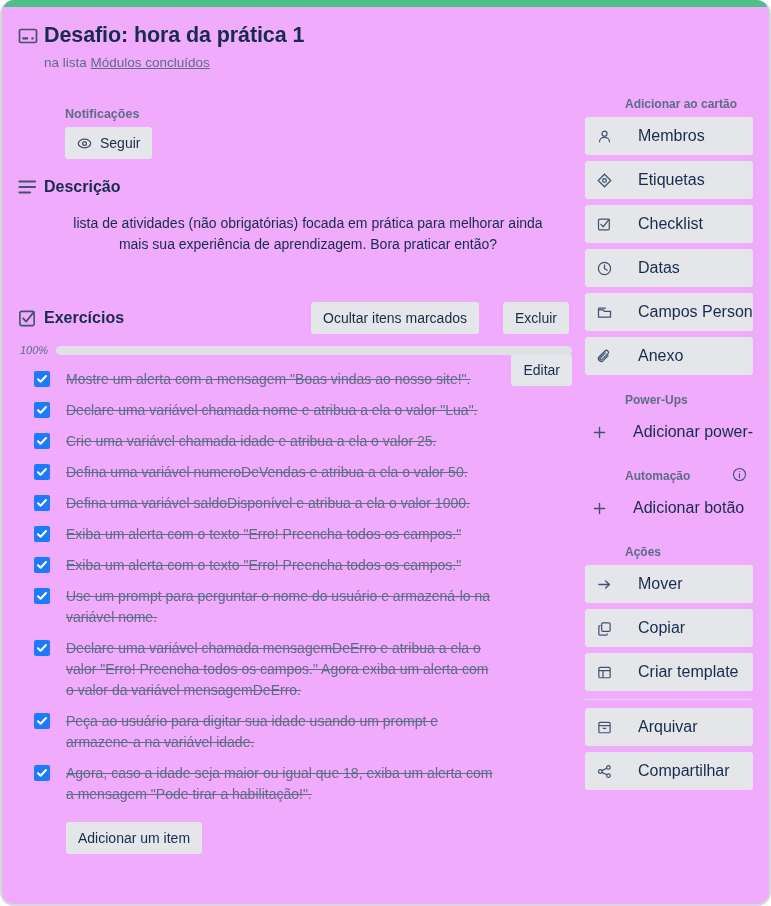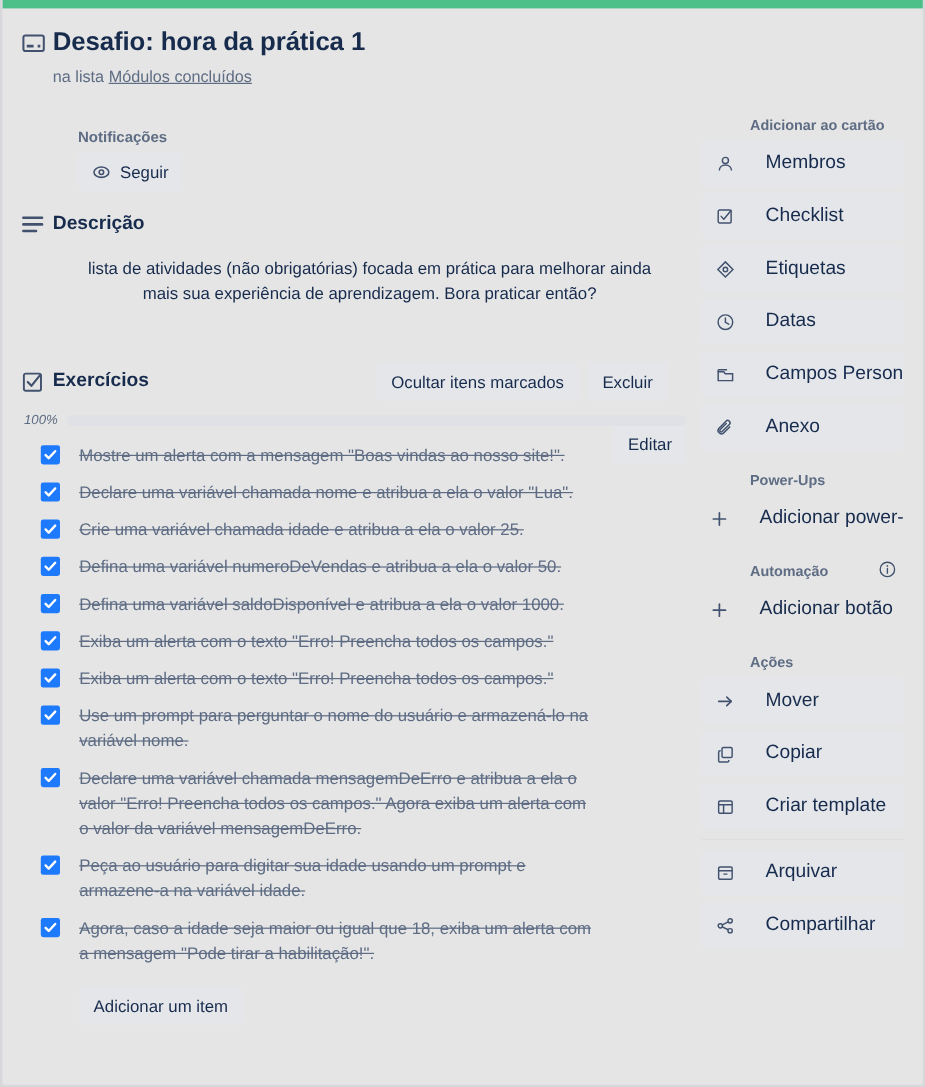--- a/index.html
+++ b/index.html
@@ -145,23 +145,23 @@
   
   .section-check {
     position: absolute;
     top: 295px;
     left: 16px;
     width: 554px;
   }
   .checklist-actions {
     position: absolute;
     top: 0;
-    right: 16px;
-    display: flex;
-    gap: 8px;
+    right: 3px;
+    display: flex;
+    gap: 24px;
   }
   .progress-row {
     display: flex;
     align-items: center;
     margin-top: 10px;
     margin-left: 2px;
   }
   .progress-pct {
     font-size: 11px;
     color: #5e6c84;
@@ -273,21 +273,21 @@
     position: absolute;
     right: 6px;
     top: -2px;
     color: #42526e;
     cursor: pointer;
   }
 </style>
 </head>
 <body>
 
-<div id="card-window" style="background: #e5e5e5;">
+<div id="card-window" style="background: #f0abfc; border-radius: 14px;">
   <div id="top-accent" style="background: rgb(77, 192, 138);"></div>
 
   <div id="content">
 
     <div class="card-header">
       <div class="header-row">
         <span class="header-icon">
           <svg width="20" height="20" viewBox="0 0 20 20" fill="none" stroke="#42526e" stroke-width="1.7">
             <rect x="1.5" y="3.5" width="17" height="13" rx="1.6"></rect>
             <line x1="4.3" y1="12.4" x2="10" y2="12.4" stroke-width="2.2"></line>
@@ -466,35 +466,35 @@
             <circle cx="8" cy="5" r="2.7"></circle>
             <path d="M2.6 14c0-3 2.4-5 5.4-5s5.4 2 5.4 5"></path>
           </svg>
         </span>
         <span>Membros</span>
       </button>
 
       <button class="side-btn">
         <span class="side-icon">
           <svg width="15" height="15" viewBox="0 0 16 16" fill="none" stroke="#42526e" stroke-width="1.3">
+            <path d="M8 1.3 L14.7 8 L8 14.7 L1.3 8 Z"></path>
+            <circle cx="8" cy="8" r="2"></circle>
+          </svg>
+        </span>
+        <span>Etiquetas</span>
+      </button>
+
+      <button class="side-btn">
+        <span class="side-icon">
+          <svg width="15" height="15" viewBox="0 0 16 16" fill="none" stroke="#42526e" stroke-width="1.3">
             <rect x="1.6" y="2.2" width="11.5" height="11.5" rx="1.3"></rect>
             <polyline points="4.2,7.8 6.6,10.4 13,2.6" stroke-linecap="round" stroke-linejoin="round"></polyline>
           </svg>
         </span>
         <span>Checklist</span>
-      </button>
-
-      <button class="side-btn">
-        <span class="side-icon">
-          <svg width="15" height="15" viewBox="0 0 16 16" fill="none" stroke="#42526e" stroke-width="1.3">
-            <path d="M8 1.3 L14.7 8 L8 14.7 L1.3 8 Z"></path>
-            <circle cx="8" cy="8" r="2"></circle>
-          </svg>
-        </span>
-        <span>Etiquetas</span>
       </button>
 
       <button class="side-btn">
         <span class="side-icon">
           <svg width="15" height="15" viewBox="0 0 16 16" fill="none" stroke="#42526e" stroke-width="1.3">
             <circle cx="8" cy="8" r="6.5"></circle>
             <polyline points="8,4.2 8,8.2 11,9.8" stroke-linecap="round"></polyline>
           </svg>
         </span>
         <span>Datas</span>

